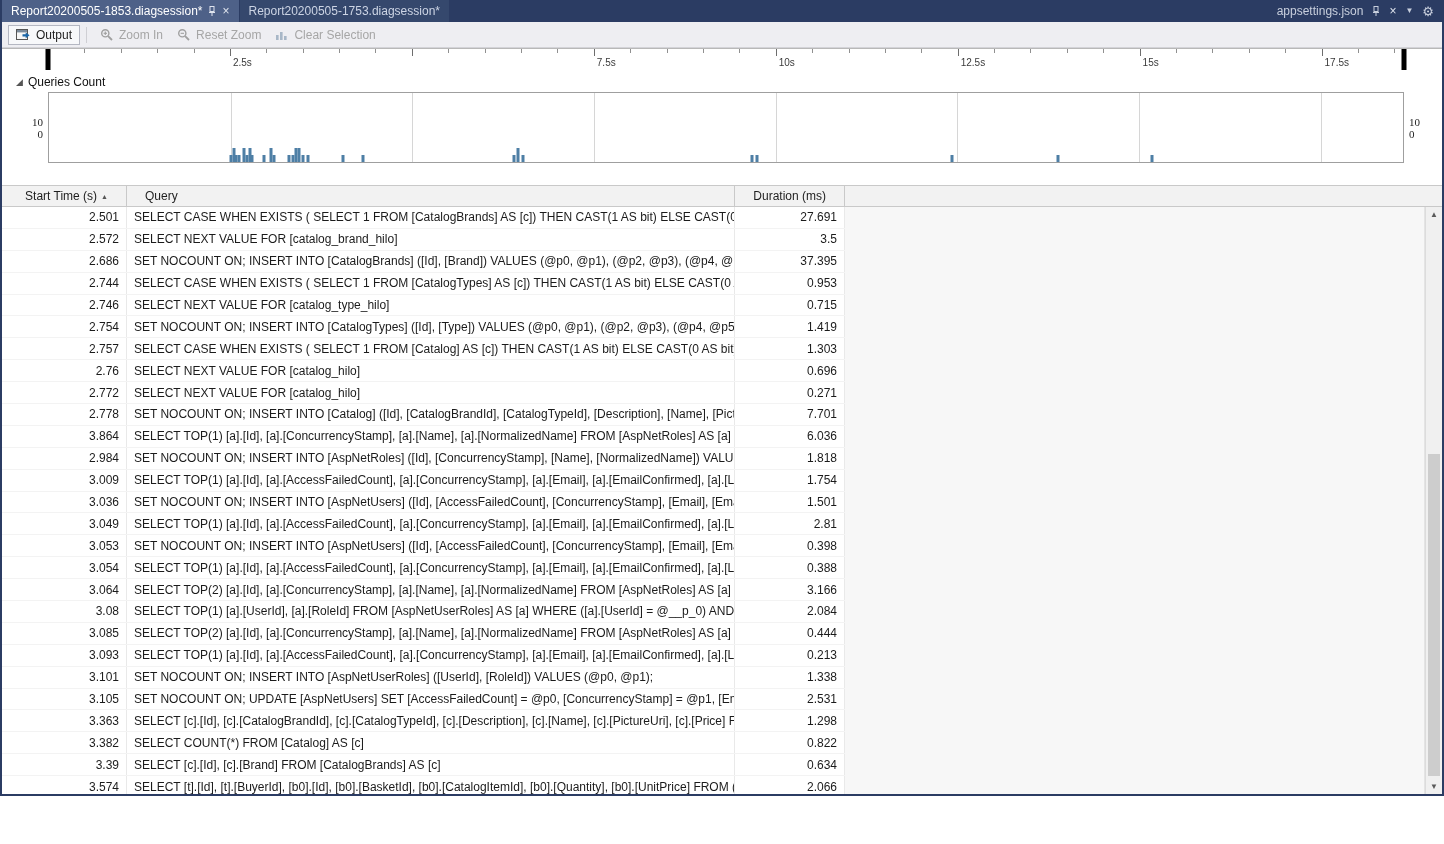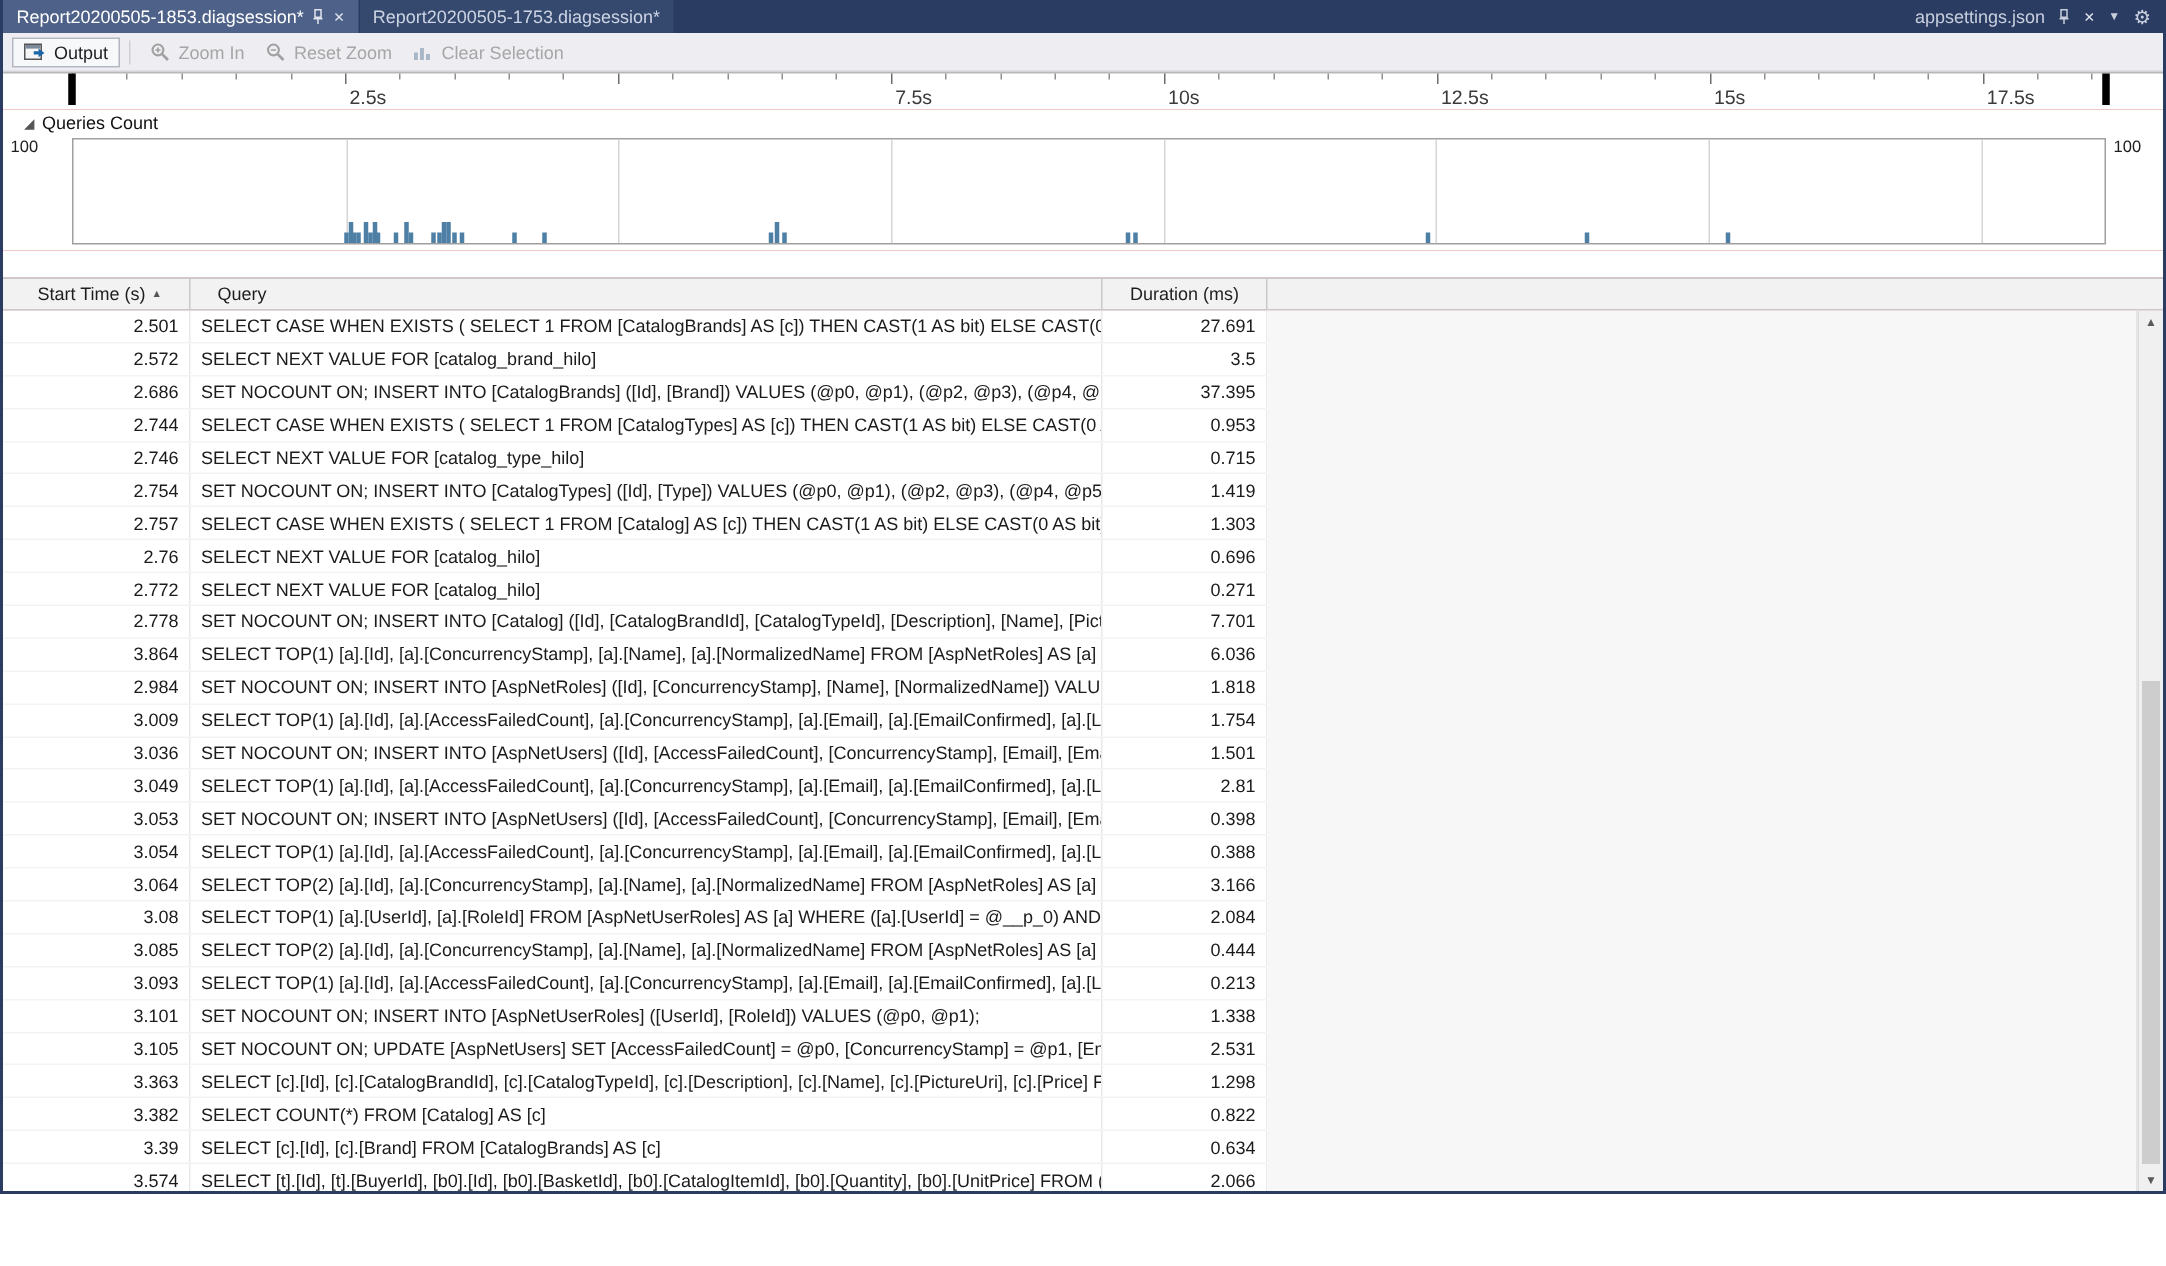--- a/index.html
+++ b/index.html
@@ -31,33 +31,33 @@
 
   
   .session-bar { flex:0 0 21px; background:#fdfdfd; display:flex; align-items:center;
                  padding-left:10px; font-size:12px; font-weight:bold; color:#000; }
 
   
   .ruler { flex:0 0 25px; position:relative; background:#fff; border-top:1px solid #b8b8b8; }
   .ruler-inner { position:absolute; left:46px; right:38px; top:0; bottom:0; }
   .tick { position:absolute; top:0; width:1px; height:4px; background:#909090; }
   .tick.major { height:7px; background:#6d6d6d; }
-  .tick-label { position:absolute; top:8px; font-size:13px; color:#3a3a3a;
+  .tick-label { position:absolute; top:8px; font-size:10px; color:#3a3a3a;
                 transform:translateX(3px); white-space:nowrap; }
   .session-marker { position:absolute; top:0; bottom:3px; width:5px; background:#000;
                     transform:translateX(-50%); }
 
   
   .section-header { flex:0 0 17px; display:flex; align-items:center; gap:5px;
                     padding-left:14px; font-size:12px; color:#111; background:#fff; }
   .tri { font-size:9px; color:#555; }
 
   .chart-row { flex:0 0 77px; display:flex; padding:2px 0 4px 0; background:#fff; }
-  .ylab { width:46px; display:flex; flex-direction:row; justify-content:flex-start;
-          font-size:11px; color:#1e1e1e; padding:0 5px; }
+  .ylab { width:46px; display:flex; flex-direction:column; justify-content:center;
+          font-size:11px; color:#1e1e1e; padding:0 5px;font-family:Liberation Serif, serif; }
   .ylab.left { text-align:right; }
   .ylab.right { width:38px; text-align:left; }
   .chart-box { flex:1; position:relative; border:1px solid #9f9f9f; background:#fff; overflow:hidden; }
   .gridline { position:absolute; top:0; bottom:0; width:1px; background:#d6d6d6; }
   .bar { position:absolute; bottom:0; width:3px; background:#4e7fa5; transform:translateX(-50%); }
 
   .gap-band { flex:0 0 18px; background:#fff; }
 
   
   .grid-header { flex:0 0 22px; display:flex; background:#f2f2f2;

